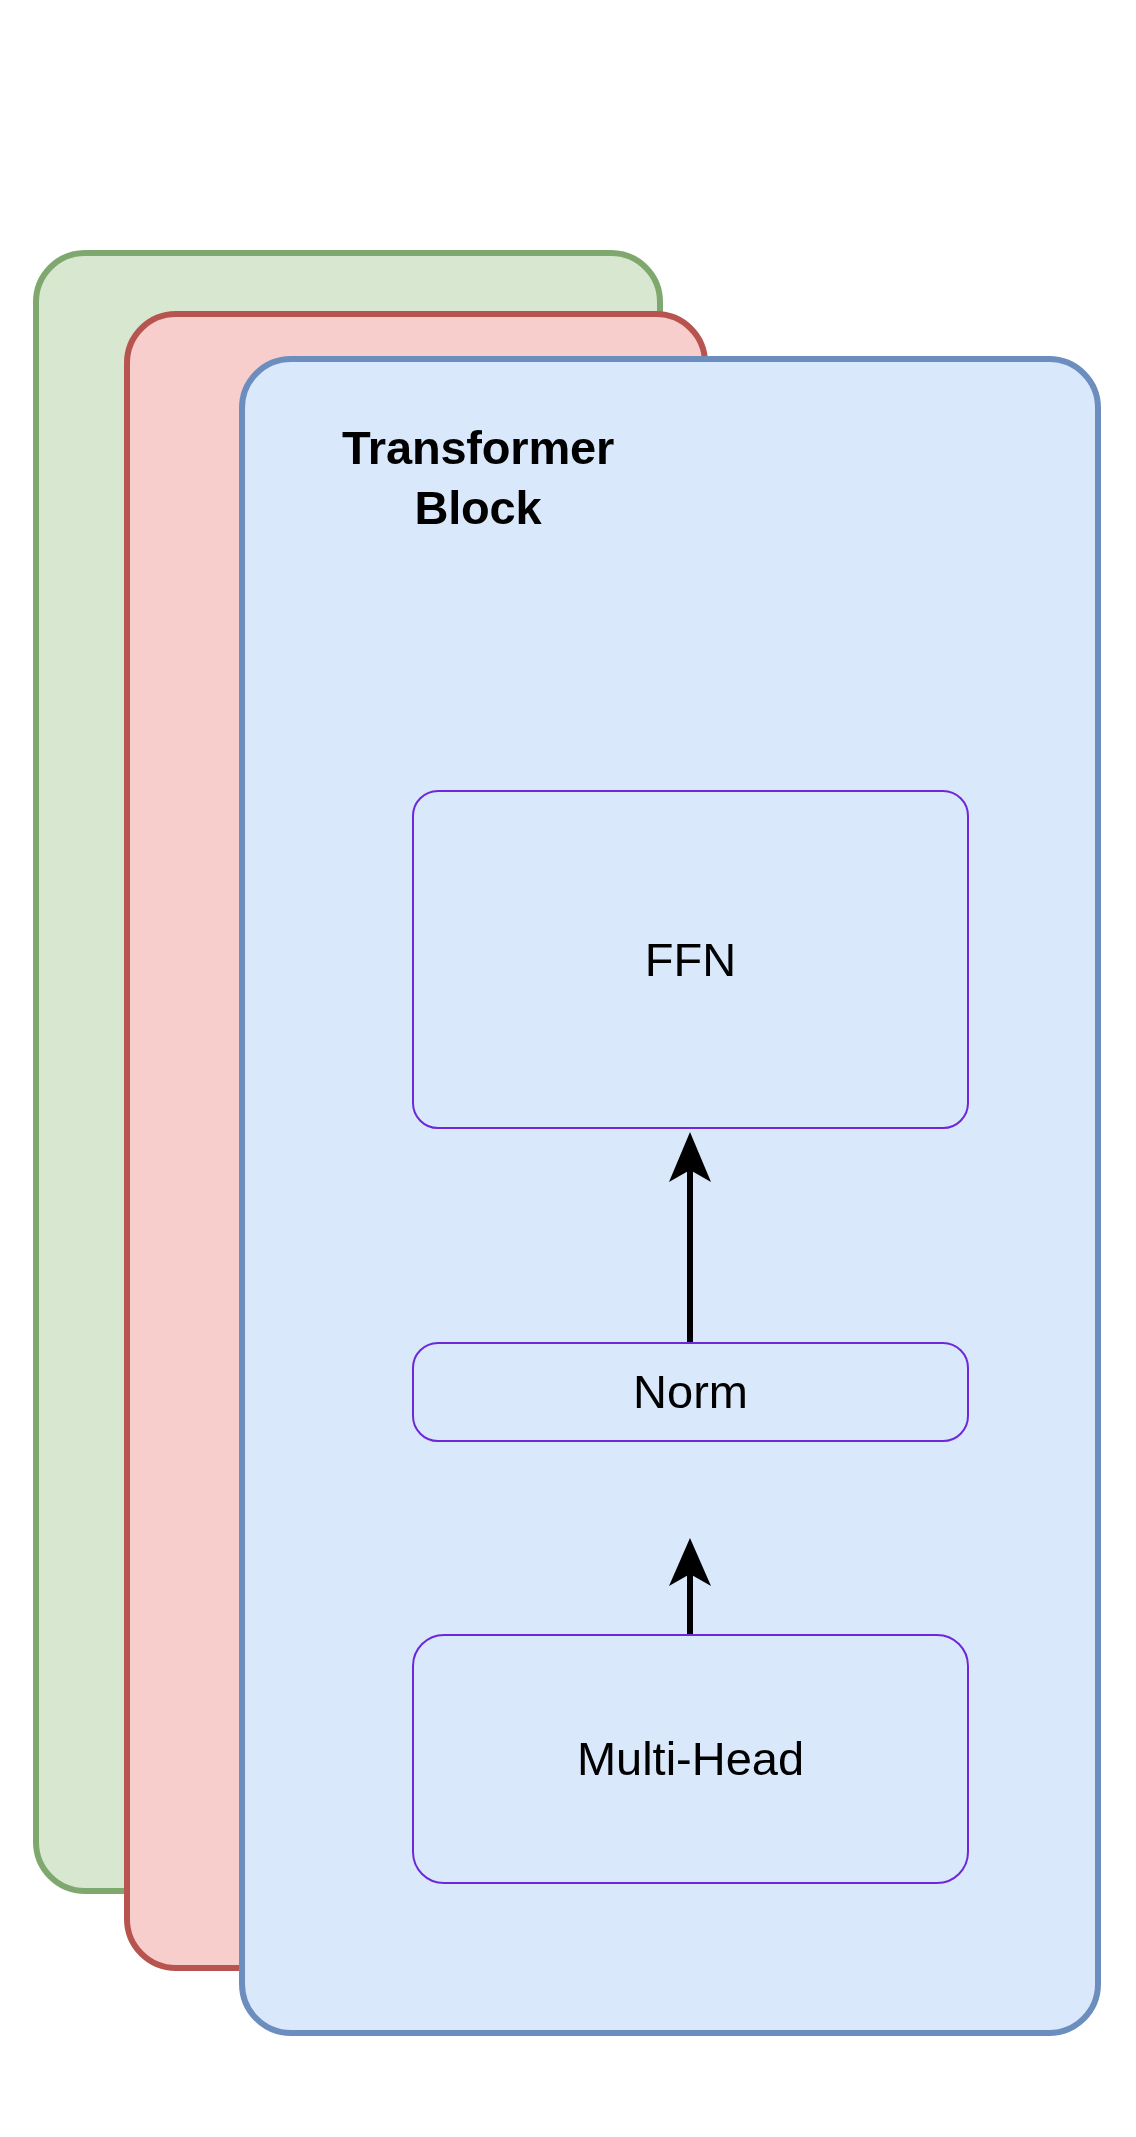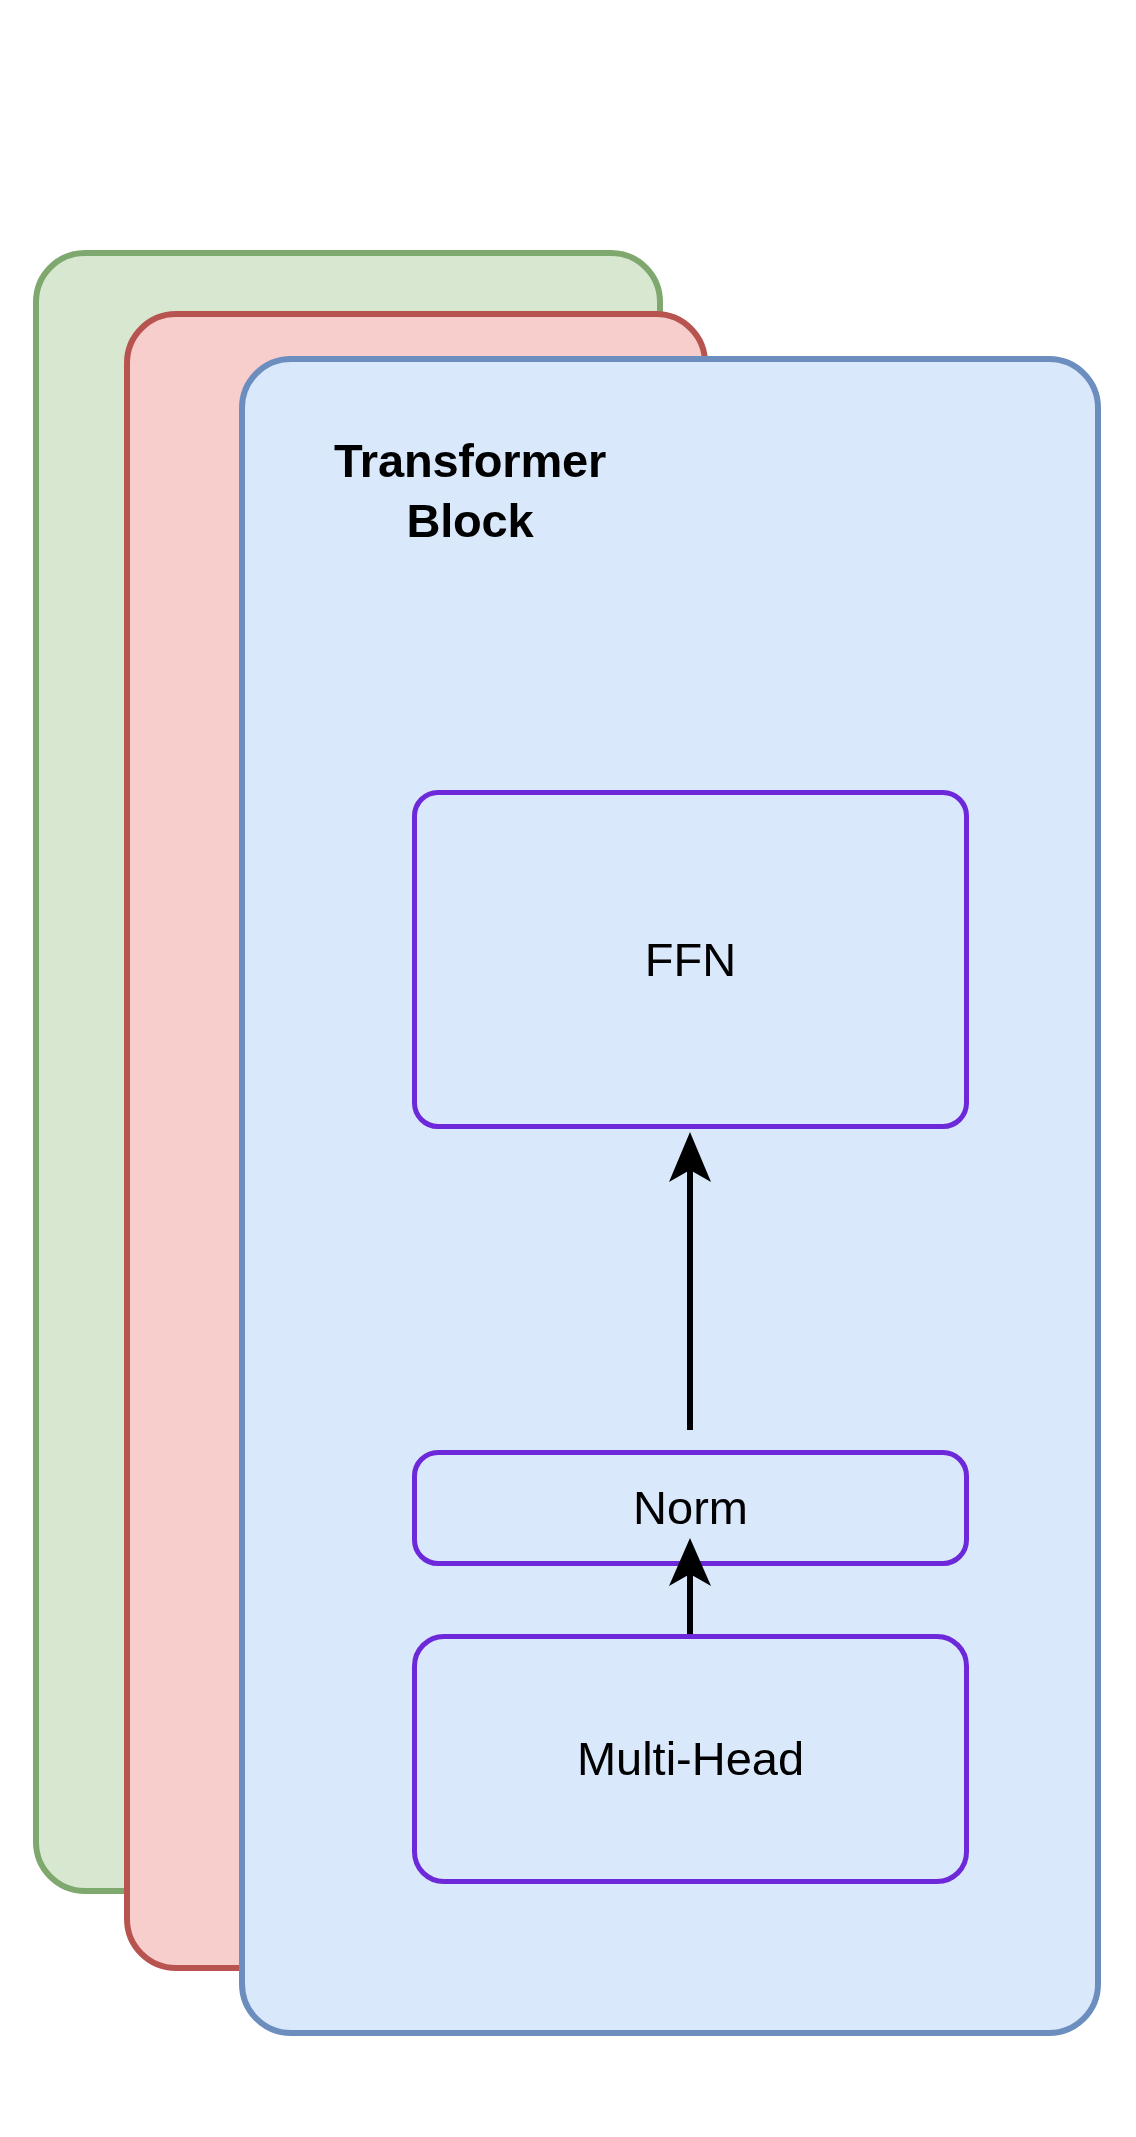--- a/index.html
+++ b/index.html
@@ -37,56 +37,55 @@
     height: 1660px;
   }
   .layer-blue {
     left: 239px;
     top: 356px;
     width: 862px;
     height: 1680px;
   }
   .block-title {
     position: absolute;
-    left: 244px;
+    left: 252px;
     top: 418px;
     width: 452px;
     text-align: center;
     font-size: 47px;
     font-weight: bold;
     line-height: 1.28;
     color: #000000;
     letter-spacing: -0.2px;
-    margin-top: 13px;
   }
   .inner-box {
     position: absolute;
     box-sizing: border-box;
-    border: 5px solid #6d28d9;
+    border: 2px solid #6d28d9;
     background: #dae8fc;
     border-radius: 26px;
     display: flex;
     align-items: center;
     justify-content: center;
     text-align: center;
     color: #000000;
     font-size: 47px;
     line-height: 1.22;
   }
   .box-ffn {
     left: 412px;
     top: 790px;
     width: 557px;
     height: 339px;
   }
   .box-norm {
     left: 412px;
-    top: 1450px;
+    top: 1342px;
     width: 557px;
-    height: 116px;
+    height: 100px;
   }
   .box-mha {
     left: 412px;
     top: 1634px;
     width: 557px;
     height: 250px;
     border-radius: 32px;
   }
   .arrow {
     position: absolute;

